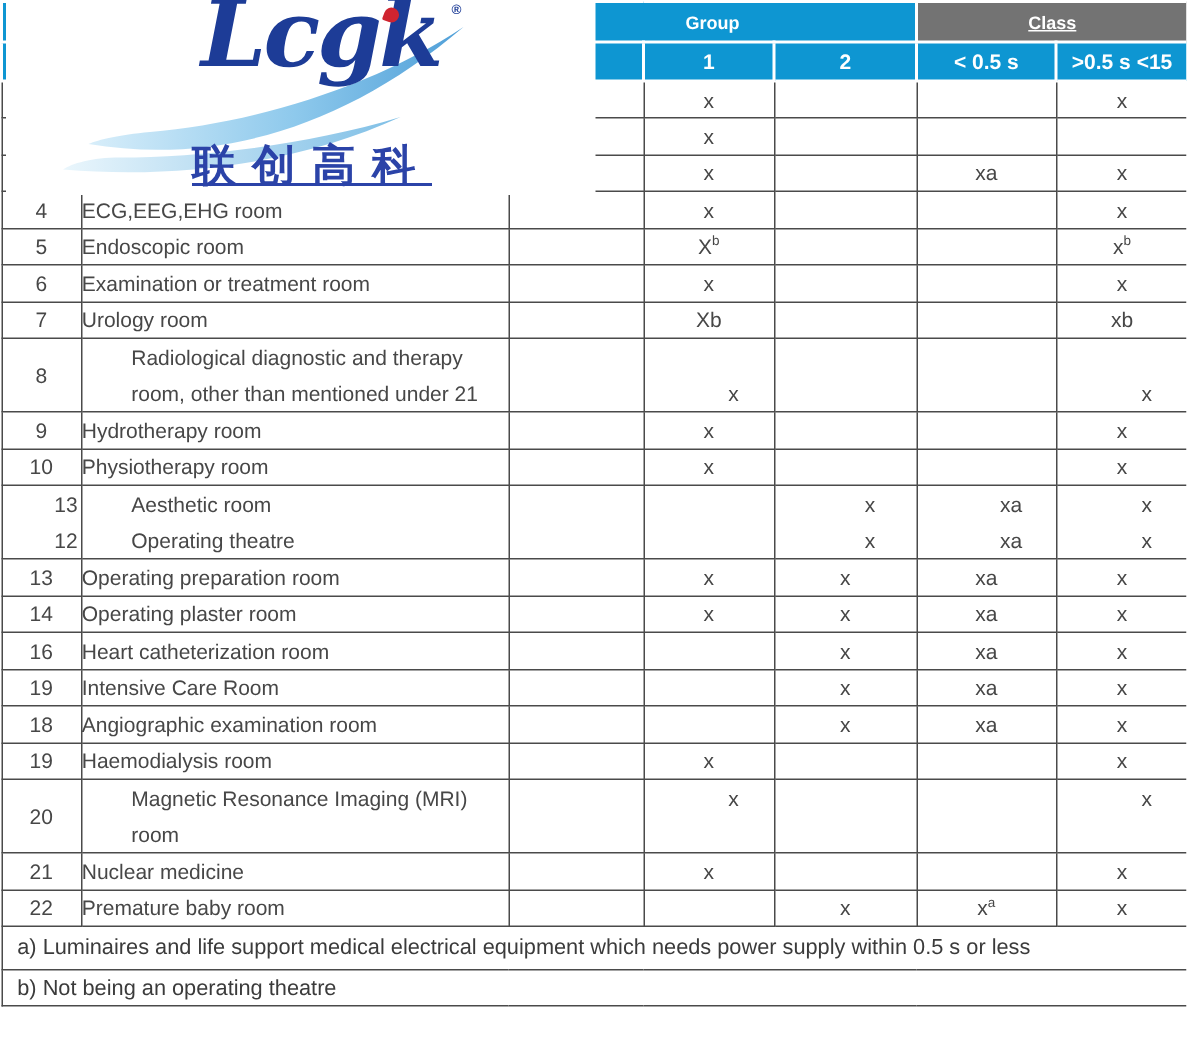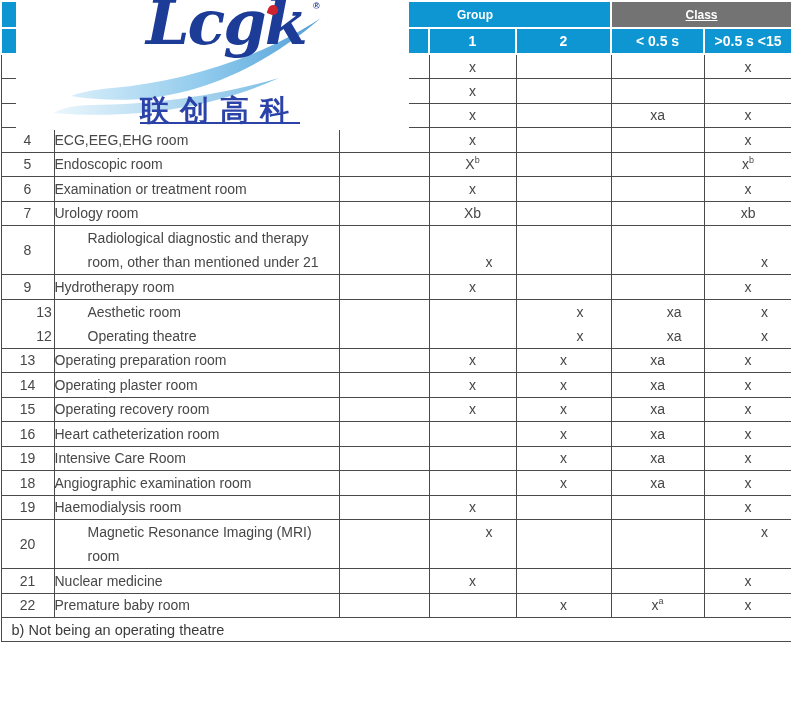--- a/index.html
+++ b/index.html
@@ -31,21 +31,21 @@
   .twoline .line{height:24px;line-height:24px;}
   
   tbody.footnotes td{
     border:1px solid #4a4a4a;text-align:left;padding:0 0 0 10px;
     font-size:14.5px;color:#3b3b3b;vertical-align:middle;
   }
   tr.fa{height:29px;}
   tr.fb{height:24px;}
   
   .logo{
-    position:absolute;left:16px;top:0;width:393px;height:130px;
+    position:absolute;left:4px;top:0;width:393px;height:130px;
     background:#ffffff;z-index:5;overflow:hidden;
   }
   .logo-swoosh{position:absolute;left:0;top:0;width:393px;height:130px;}
   .logo-text{
     position:absolute;left:130px;top:-14px;
     font-family:"DejaVu Serif",serif;font-style:italic;font-weight:bold;
     font-size:62px;color:#1d3c97;letter-spacing:-2px;white-space:nowrap;
   }
   .logo-dot{
     position:absolute;left:252px;top:5px;width:10px;height:10px;
@@ -191,20 +191,29 @@
         </tr>
         <tr class="single">
           <td class="cell-num">9</td>
           <td class="cell-desc">Hydrotherapy room</td>
           <td class="cell-mark"></td>
           <td class="cell-mark">x</td>
           <td class="cell-mark"></td>
           <td class="cell-mark"></td>
           <td class="cell-mark">x</td>
         </tr>
+        <tr class="single">
+          <td class="cell-num">10</td>
+          <td class="cell-desc">Physiotherapy room</td>
+          <td class="cell-mark"></td>
+          <td class="cell-mark">x</td>
+          <td class="cell-mark"></td>
+          <td class="cell-mark"></td>
+          <td class="cell-mark">x</td>
+        </tr>
         <tr class="dbl">
           <td class="cell-num">
             <div class="twoline">
               <div class="line">13</div>
               <div class="line">12</div>
             </div>
           </td>
           <td class="cell-desc">
             <div class="twoline">
               <div class="line">Aesthetic room</div>
@@ -242,29 +251,20 @@
           <td class="cell-desc">Operating preparation room</td>
           <td class="cell-mark"></td>
           <td class="cell-mark">x</td>
           <td class="cell-mark">x</td>
           <td class="cell-mark">xa</td>
           <td class="cell-mark">x</td>
         </tr>
         <tr class="single">
           <td class="cell-num">14</td>
           <td class="cell-desc">Operating plaster room</td>
-          <td class="cell-mark"></td>
-          <td class="cell-mark">x</td>
-          <td class="cell-mark">x</td>
-          <td class="cell-mark">xa</td>
-          <td class="cell-mark">x</td>
-        </tr>
-        <tr class="single">
-          <td class="cell-num">15</td>
-          <td class="cell-desc">Operating recovery room</td>
           <td class="cell-mark"></td>
           <td class="cell-mark">x</td>
           <td class="cell-mark">x</td>
           <td class="cell-mark">xa</td>
           <td class="cell-mark">x</td>
         </tr>
         <tr class="single">
           <td class="cell-num">16</td>
           <td class="cell-desc">Heart catheterization room</td>
           <td class="cell-mark"></td>
@@ -347,20 +347,23 @@
           <td class="cell-num">22</td>
           <td class="cell-desc">Premature baby room</td>
           <td class="cell-mark"></td>
           <td class="cell-mark"></td>
           <td class="cell-mark">x</td>
           <td class="cell-mark">x<sup>a</sup></td>
           <td class="cell-mark">x</td>
         </tr>
       </tbody>
     <tbody class="footnotes">
+      <tr class="fa">
+        <td colspan="7">a) Luminaires and life support medical electrical equipment which needs power supply within 0.5 s or less</td>
+      </tr>
       <tr class="fb">
         <td colspan="7">b) Not being an operating theatre</td>
       </tr>
     </tbody>
   </table>
 
   <div class="logo">
     <svg class="logo-swoosh" viewBox="0 0 393 130" xmlns="http://www.w3.org/2000/svg">
       <defs>
         <linearGradient id="sw1" x1="0" y1="0" x2="1" y2="0">

